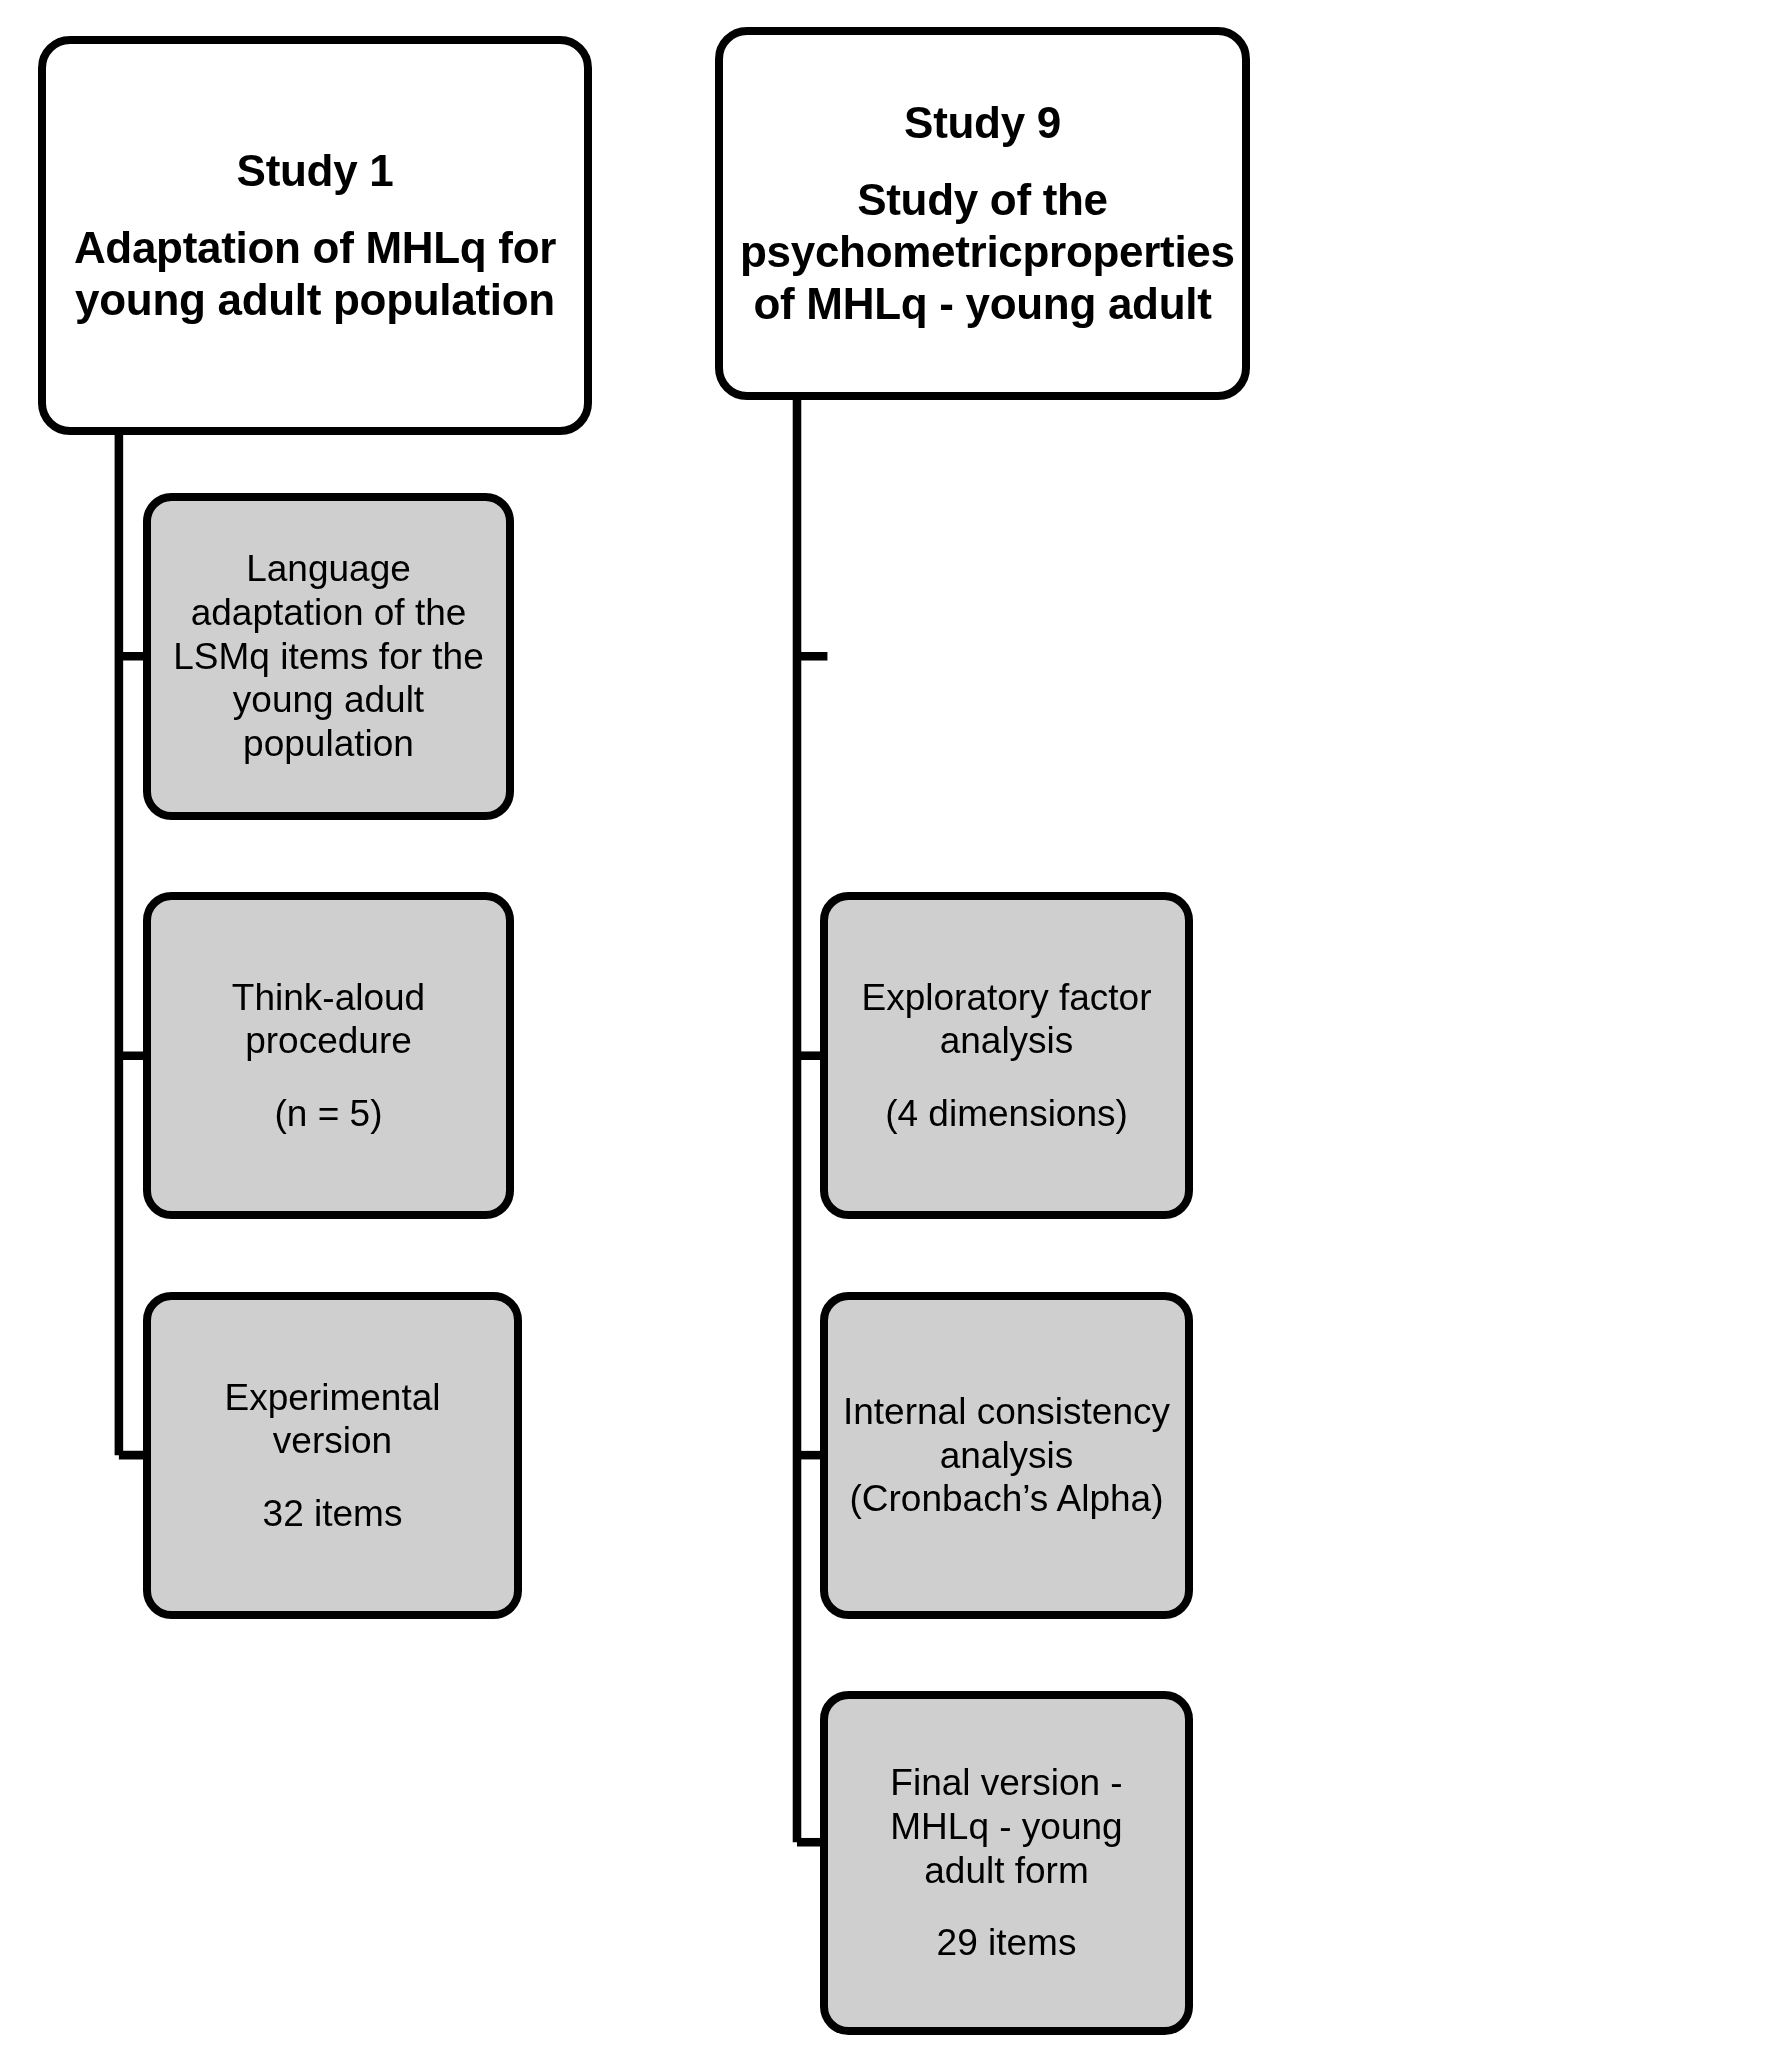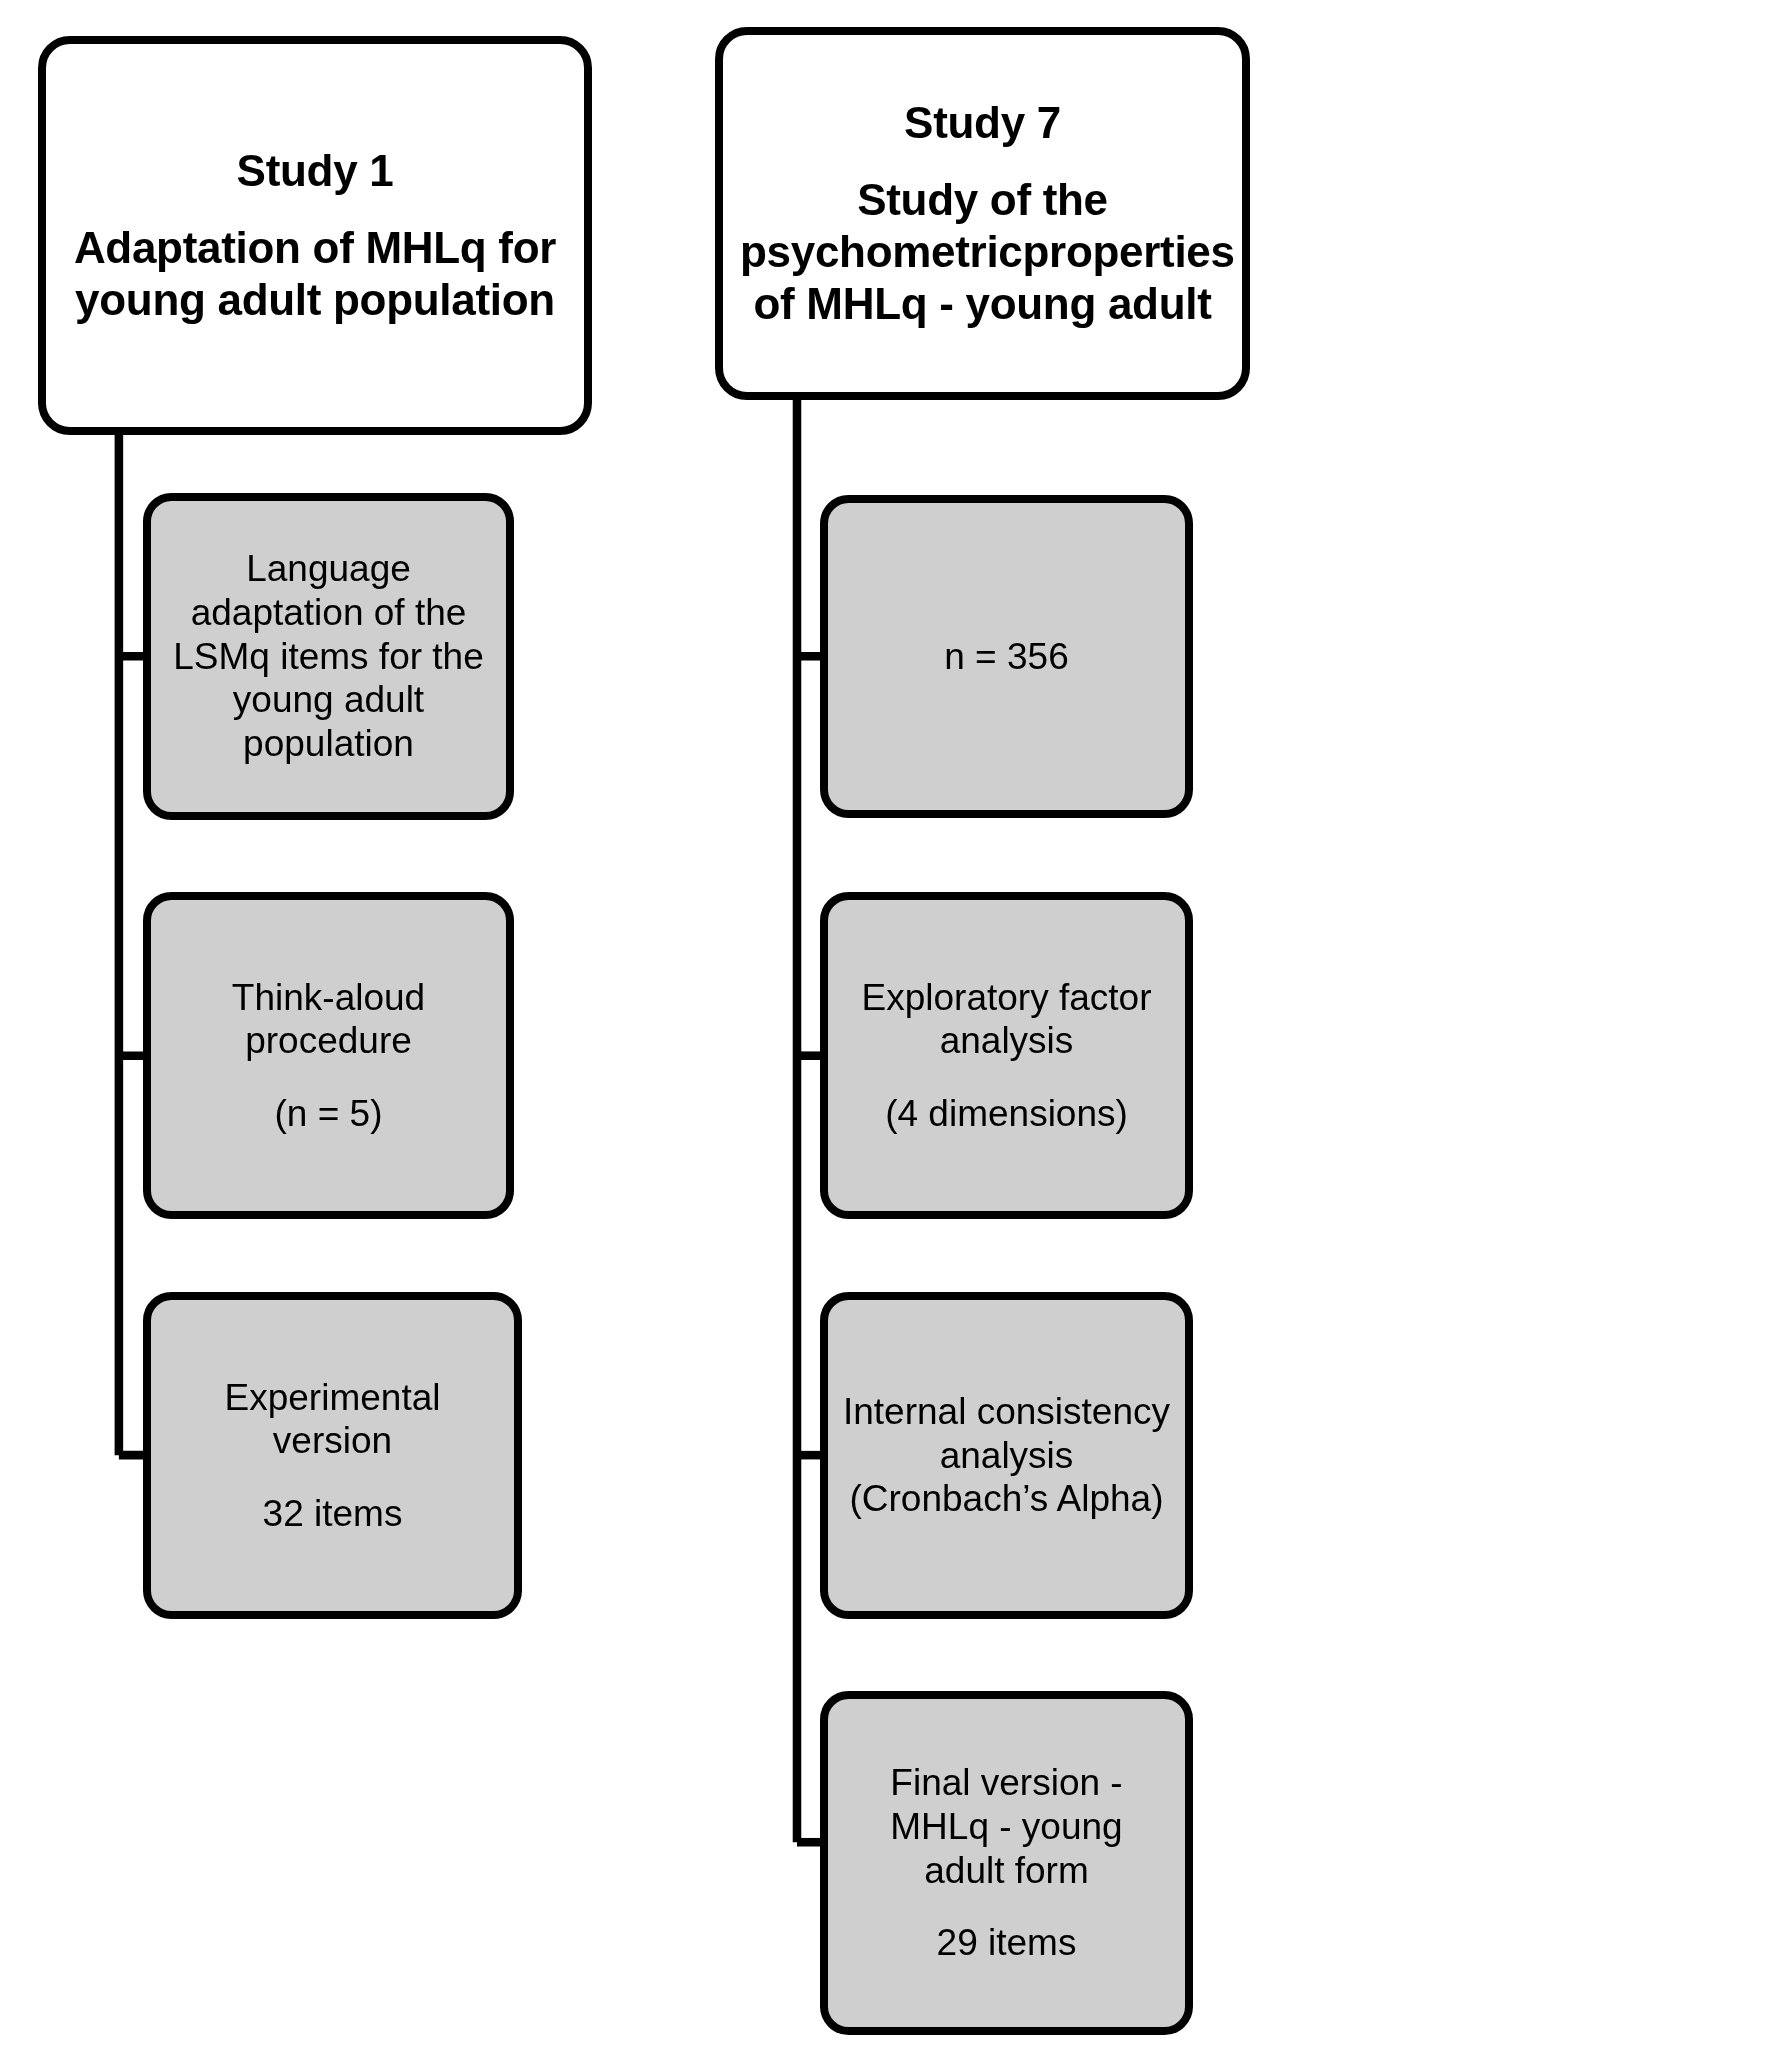--- a/index.html
+++ b/index.html
@@ -140,27 +140,24 @@
     <span class="tline">Think-aloud procedure</span>
     <span class="tline">(n = 5)</span>
   </div>
 
   <div class="node step" id="s1-box3">
     <span class="tline">Experimental version</span>
     <span class="tline">32 items</span>
   </div>
 
   <div class="node header" id="study2-header">
-    <span class="tline title">Study 7</span>
+    <span class="tline title">Study 9</span>
     <span class="tline subtitle">Study of the psychometricproperties of MHLq - young adult</span>
   </div>
 
-  <div class="node step" id="s2-box1">
-    <span class="tline">n = 356</span>
-  </div>
 
   <div class="node step" id="s2-box2">
     <span class="tline">Exploratory factor analysis</span>
     <span class="tline">(4 dimensions)</span>
   </div>
 
   <div class="node step" id="s2-box3">
     <span class="tline">Internal consistency analysis (Cronbach’s Alpha)</span>
   </div>
 

